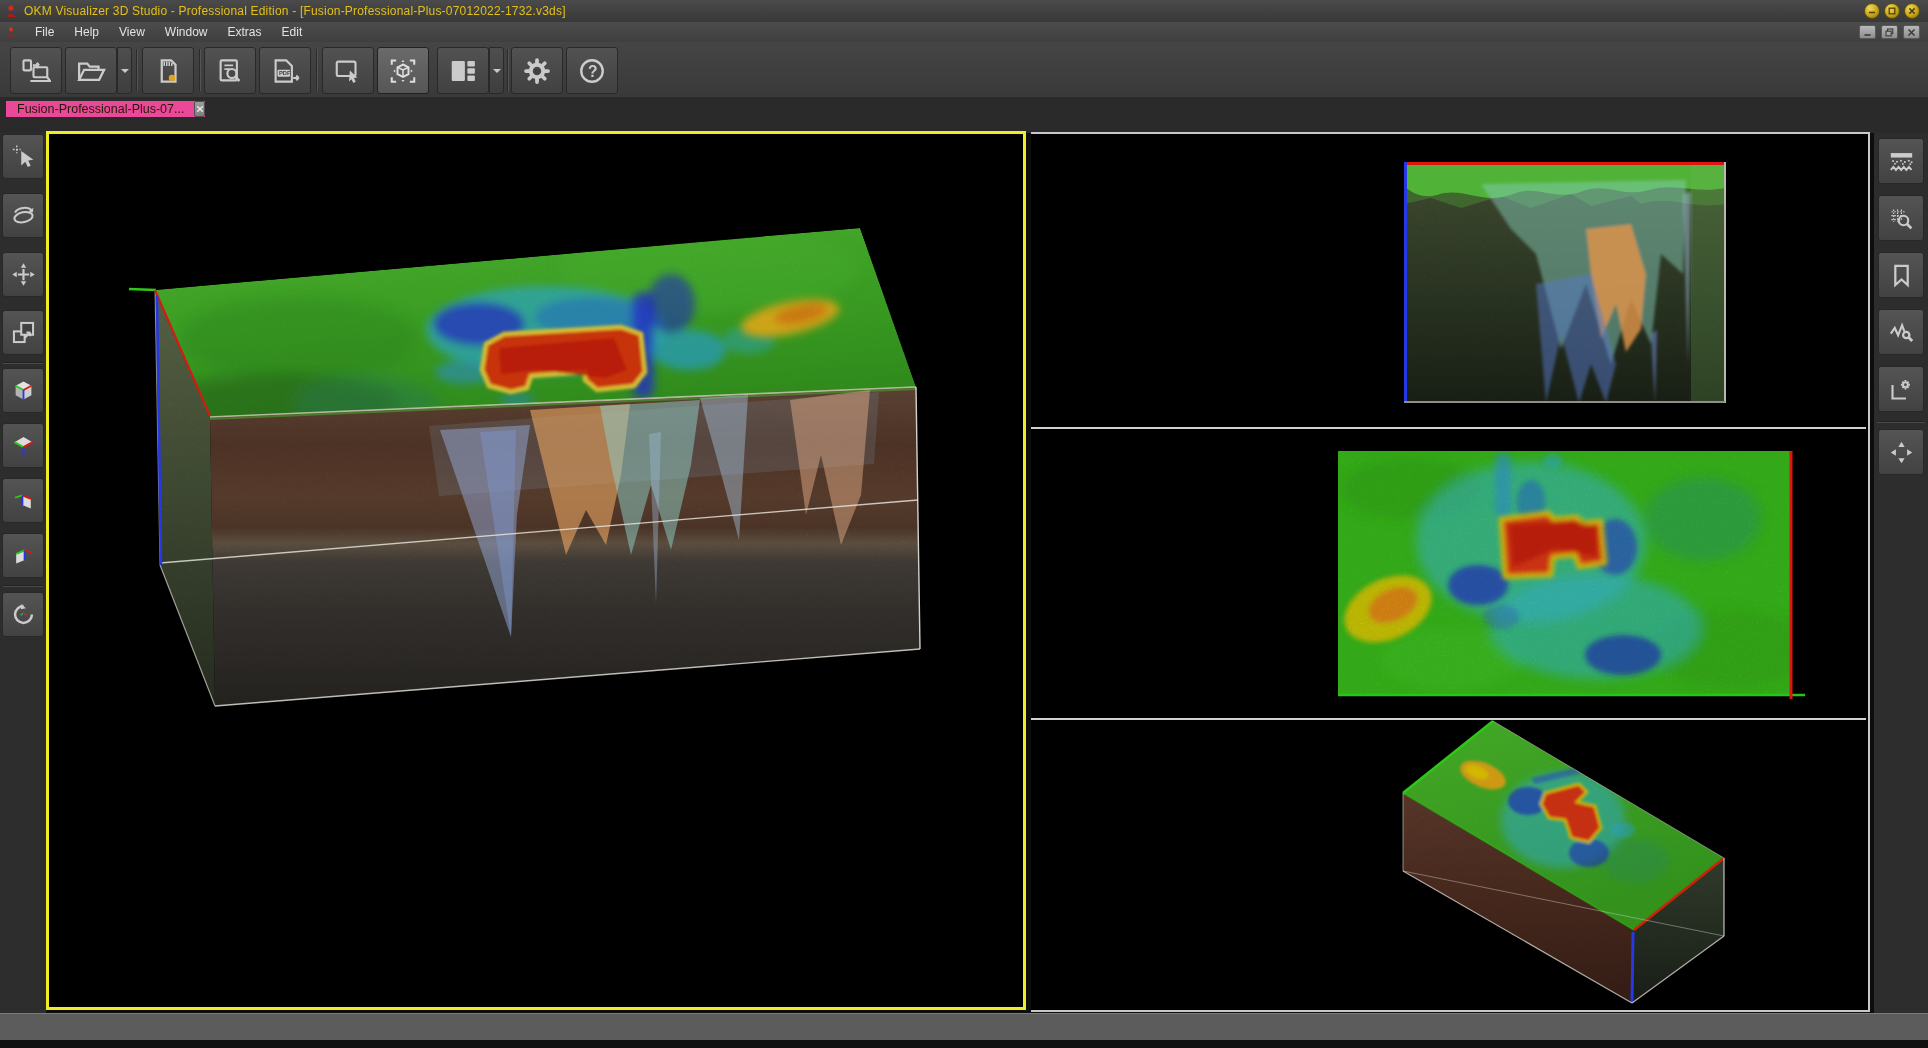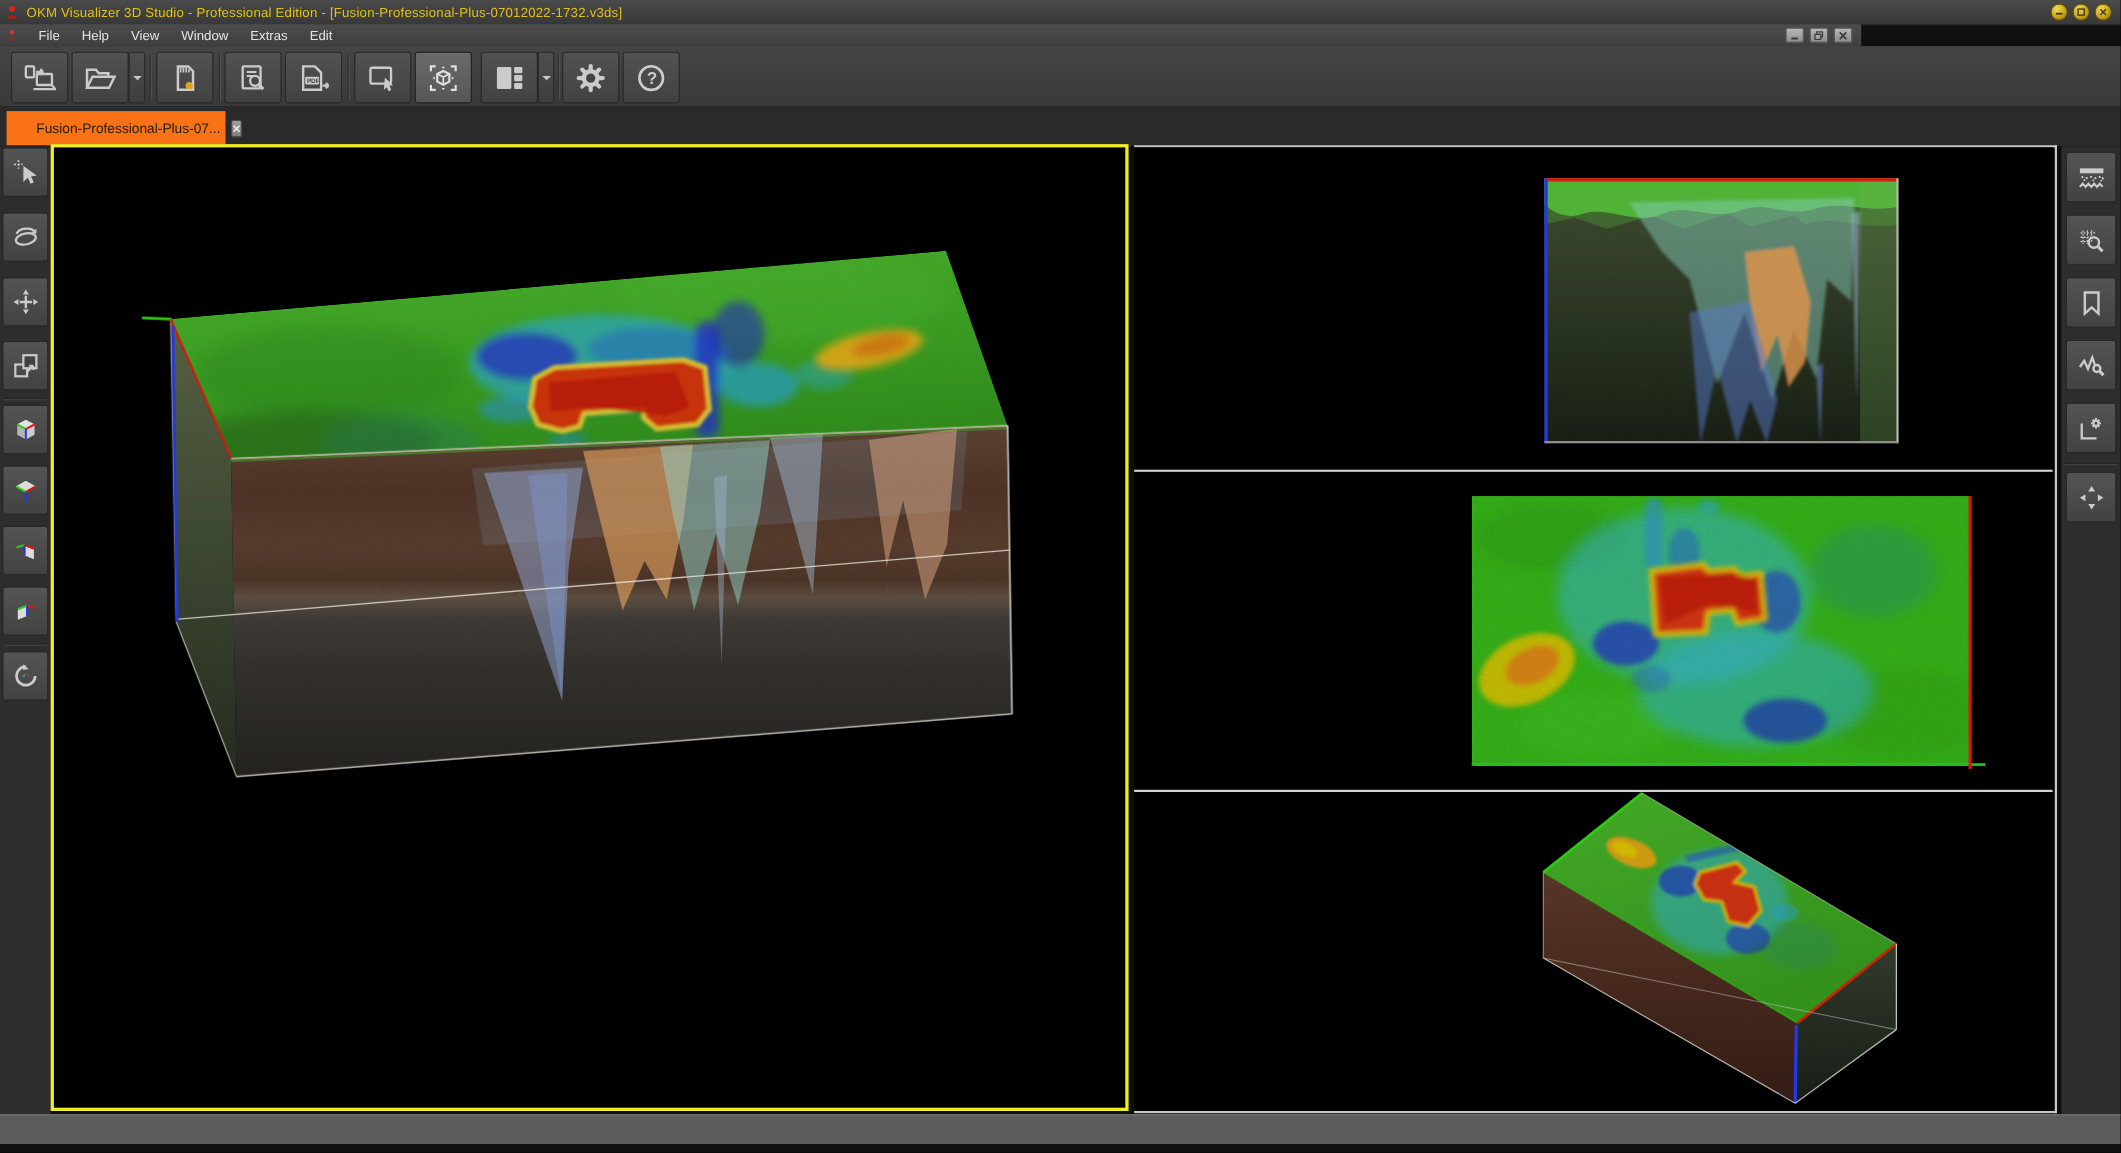--- a/index.html
+++ b/index.html
@@ -9,43 +9,43 @@
   .titlebar{position:absolute;left:0;top:0;width:1928px;height:22px;
     background:linear-gradient(#4a4a4a,#383838);display:flex;align-items:center;border-bottom:1px solid #2c2c2c;}
   .app-logo{width:14px;height:14px;margin:0 6px 0 4px;}
   .title-text{color:#e2c019;font-size:12px;font-weight:normal;letter-spacing:.2px;}
   .win-controls{position:absolute;right:8px;top:3px;display:flex;gap:4px;}
   .win-btn{width:16px;height:16px;border-radius:50%;
     background:radial-gradient(circle at 35% 30%,#f0d75a,#c8a418 55%,#7e6a10);
     border:1px solid #5d4f0c;display:flex;align-items:center;justify-content:center;box-sizing:border-box;}
   .win-btn svg{width:8px;height:8px;}
   
-  .menubar{position:absolute;left:0;top:22px;width:1692px;height:20px;
+  .menubar{position:absolute;left:0;top:22px;width:1928px;height:20px;
     background:linear-gradient(#4c4c4c,#3f3f3f);display:flex;align-items:center;border-bottom:1px solid #2a2a2a;}
   .menu-logo{width:12px;height:12px;margin:0 8px 0 5px;}
   .menu-item{color:#e3e3e3;font-size:12px;padding:2px 10px;cursor:default;}
   .mdi-controls{position:absolute;right:8px;top:3px;display:flex;gap:5px;}
   .mdi-btn{width:17px;height:14px;background:linear-gradient(#b9b9b9,#8d8d8d);
     border:1px solid #5a5a5a;border-radius:2px;display:flex;align-items:center;justify-content:center;box-sizing:border-box;}
   .mdi-btn svg{width:9px;height:9px;}
   
   .toolbar{position:absolute;left:0;top:42px;width:1928px;height:55px;
     background:linear-gradient(#454545,#393939);border-bottom:1px solid #262626;}
   .tb-btn{position:absolute;top:5px;height:47px;background:linear-gradient(#525252,#414141);
     border:1px solid #292929;border-radius:3px;display:flex;align-items:center;justify-content:center;box-sizing:border-box;}
   .tb-btn.active{background:linear-gradient(#6a6a6a,#565656);border-color:#222;}
   .tb-btn svg{width:30px;height:30px;}
   .tb-dd{position:absolute;top:5px;height:47px;width:15px;background:linear-gradient(#4e4e4e,#3e3e3e);
     border:1px solid #292929;border-radius:0 3px 3px 0;box-sizing:border-box;}
   .tb-dd::after{content:"";position:absolute;left:3px;top:21px;border:4px solid transparent;border-top-color:#c9c9c9;}
   .tb-sep{position:absolute;top:7px;width:1px;height:42px;background:#2b2b2b;border-right:1px solid #555;}
   
   .tabbar{position:absolute;left:0;top:97px;width:1928px;height:36px;background:#2a2a2a;}
-  .tab{position:absolute;left:6px;top:4px;width:199px;height:31px;background:#f97316;
-    display:flex;align-items:center;box-sizing:border-box;padding-left:27px;}
+  .tab{position:absolute;left:6px;top:4px;width:199px;height:16px;background:#ec4899;
+    display:flex;align-items:center;box-sizing:border-box;padding-left:11px;}
   .tab-label{color:#201c02;font-size:12.5px;white-space:nowrap;}
   .tab-close{margin-left:10px;width:17px;height:16px;background:linear-gradient(#9d9d9d,#7f7f7f);
     border:1px solid #4f4f4f;border-radius:2px;display:flex;align-items:center;justify-content:center;box-sizing:border-box;}
   .tab-close svg{width:8px;height:8px;}
   
   .workspace{position:absolute;left:0;top:133px;width:1928px;height:880px;background:#0d0d0d;}
   .rail{position:absolute;top:133px;bottom:35px;background:#2d2d2d;}
   .rail.left{left:0;width:46px;}
   .rail.right{left:1874px;width:54px;}
   .rail-btn{position:absolute;background:linear-gradient(#545454,#424242);

